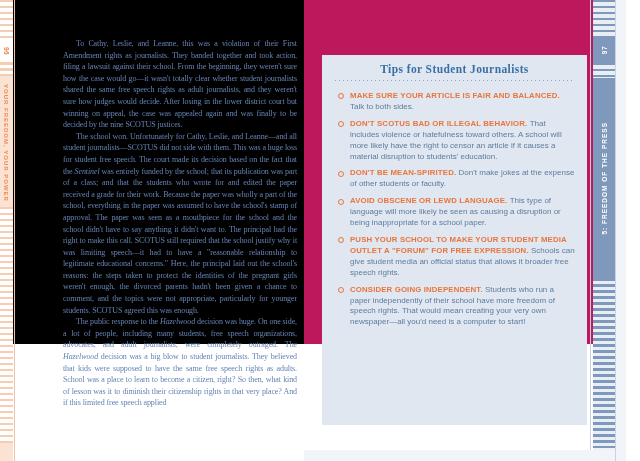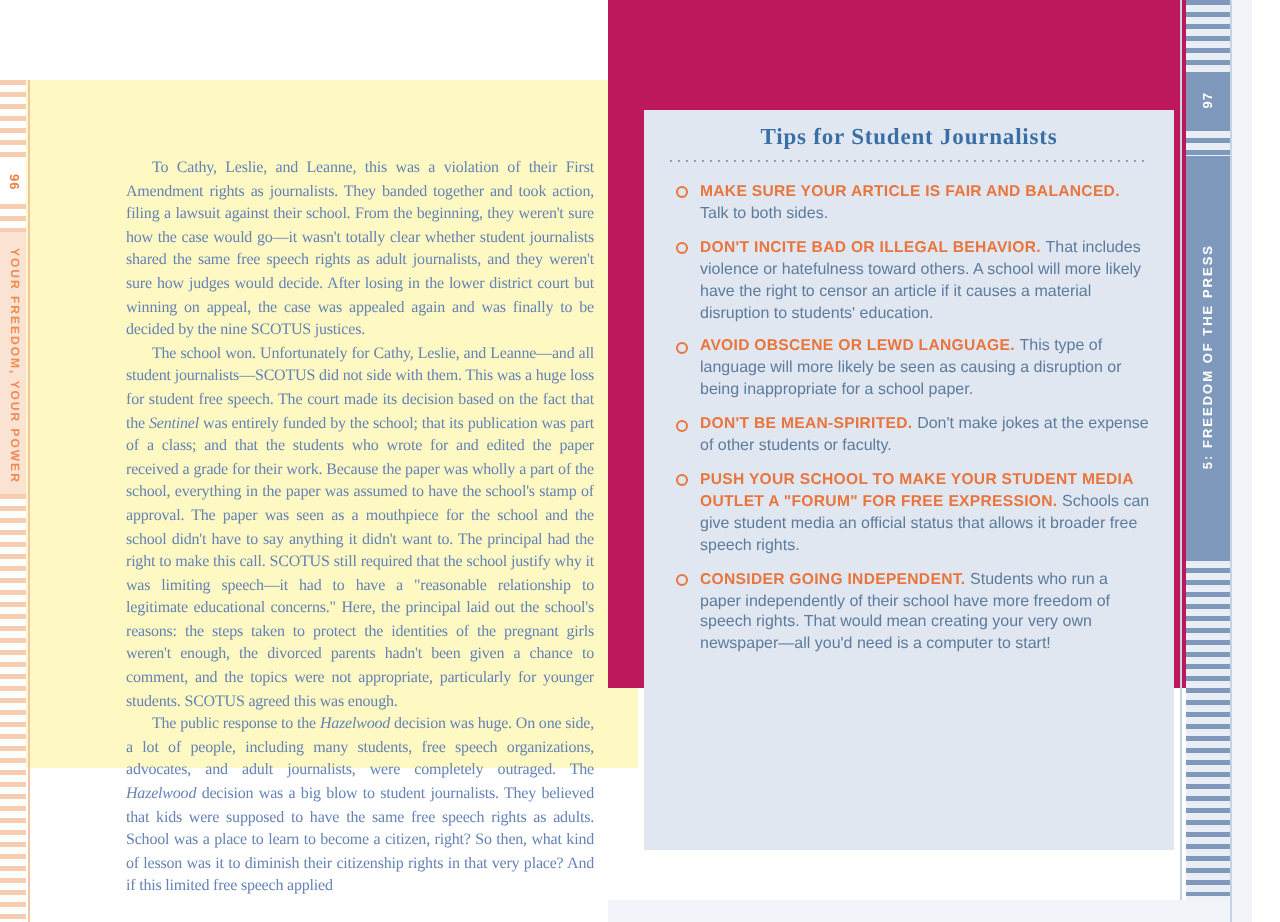--- a/index.html
+++ b/index.html
@@ -1,21 +1,21 @@
 <!DOCTYPE html>
 <html><head>
 <meta charset="utf-8">
 <style>
   html,body{margin:0;padding:0;}
   body{
     width:640px;height:461px;position:relative;overflow:hidden;
     background:#ffffff;font-family:"Liberation Serif",serif;
   }
   
-  .left-page{position:absolute;left:0;top:0;width:319px;height:344px;background:#fef9c3;margin-top:40px;}
+  .left-page{position:absolute;left:0;top:0;width:319px;height:344px;background:#000000;}
   .body-text{
     position:absolute;left:63px;top:38px;width:234px;
     color:#6583b4;font-size:8px;letter-spacing:-0.1px;line-height:11.6px;
     text-align:justify;
   }
   .body-text p{margin:0;text-indent:13px;}
   .body-text i{font-style:italic;}
   
   .stripes-peach{background:repeating-linear-gradient(to bottom,#f7cdb2 0px,#f7cdb2 2.5px,#ffffff 2.5px,#ffffff 6px);}
   .stripes-blue{background:repeating-linear-gradient(to bottom,#7e99bb 0px,#7e99bb 2.5px,#e9edf4 2.5px,#e9edf4 6px);}
@@ -90,23 +90,23 @@
       <p><span>The public response to the </span><i>Hazelwood</i><span> decision was huge. On one side, a lot of people, including many students, free speech organizations, advocates, and adult journalists, were completely outraged. The </span><i>Hazelwood</i><span> decision was a big blow to student journalists. They believed that kids were supposed to have the same free speech rights as adults. School was a place to learn to become a citizen, right? So then, what kind of lesson was it to diminish their citizenship rights in that very place? And if this limited free speech applied</span></p>
     </div>
 </div>
 
 <div class="right-page">
   <div class="tips-box">
     <h2 class="tips-title">Tips for Student Journalists</h2>
     <div class="dotted-rule"></div>
     <div class="tips-list">
         <div class="tip"><span class="marker"></span><span class="lead">MAKE SURE YOUR ARTICLE IS FAIR AND BALANCED. </span><span>Talk to both sides.</span></div>
-        <div class="tip"><span class="marker"></span><span class="lead">DON'T INCITE BAD OR ILLEGAL BEHAVIOR. </span><span>That includes violence or hatefulness toward others. A school will more likely have the right to censor an article if it causes a material disruption to students' education.</span></div>
+        <div class="tip"><span class="marker"></span><span class="lead">DON'T SCOTUS BAD OR ILLEGAL BEHAVIOR. </span><span>That includes violence or hatefulness toward others. A school will more likely have the right to censor an article if it causes a material disruption to students' education.</span></div>
+        <div class="tip"><span class="marker"></span><span class="lead">DON'T BE MEAN-SPIRITED. </span><span>Don't make jokes at the expense of other students or faculty.</span></div>
         <div class="tip"><span class="marker"></span><span class="lead">AVOID OBSCENE OR LEWD LANGUAGE. </span><span>This type of language will more likely be seen as causing a disruption or being inappropriate for a school paper.</span></div>
-        <div class="tip"><span class="marker"></span><span class="lead">DON'T BE MEAN-SPIRITED. </span><span>Don't make jokes at the expense of other students or faculty.</span></div>
         <div class="tip"><span class="marker"></span><span class="lead">PUSH YOUR SCHOOL TO MAKE YOUR STUDENT MEDIA OUTLET A "FORUM" FOR FREE EXPRESSION. </span><span>Schools can give student media an official status that allows it broader free speech rights.</span></div>
         <div class="tip"><span class="marker"></span><span class="lead">CONSIDER GOING INDEPENDENT. </span><span>Students who run a paper independently of their school have more freedom of speech rights. That would mean creating your very own newspaper—all you'd need is a computer to start!</span></div>
       </div>
   </div>
   <div class="right-rule"></div>
   <div class="right-strip">
     <div class="seg stripes-blue" style="top:0;height:37px;"></div>
     <div class="rp-num">
       <span class="vup vnum-right">97</span>
     </div>

